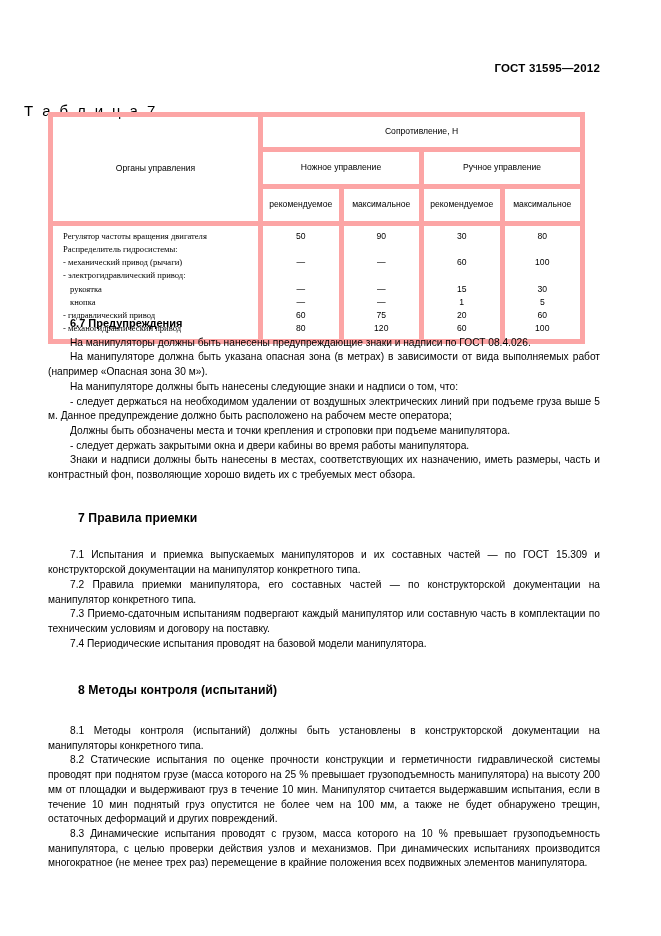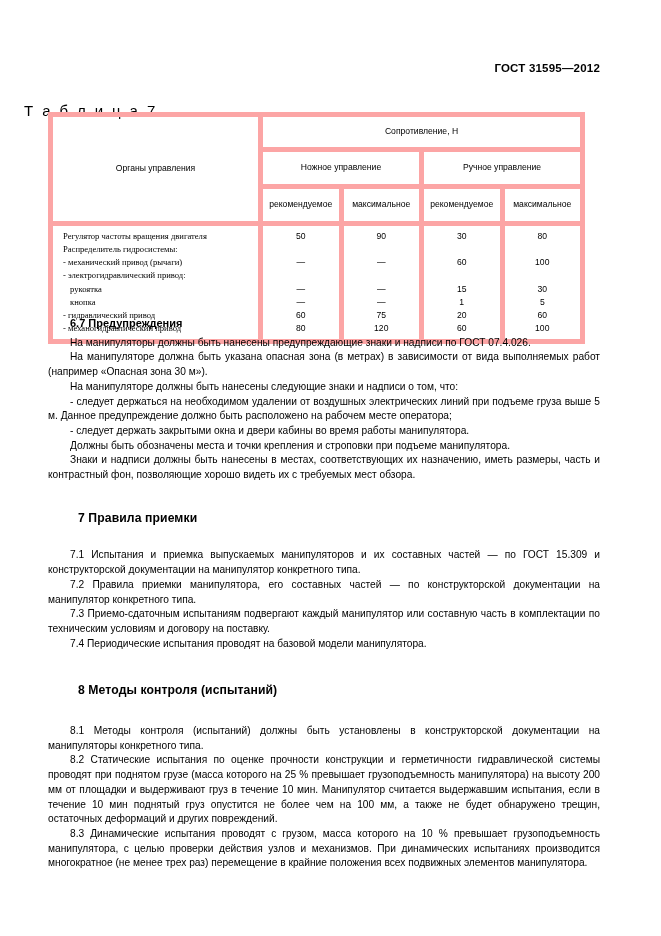--- a/index.html
+++ b/index.html
@@ -233,26 +233,26 @@
         </tr>
       </tbody>
     </table>
   </div>
 
   <div class="content">
 
     <h3 class="sec-head">6.7  Предупреждения</h3>
     <div class="gap-after-h3"></div>
 
-    <p>На манипуляторы должны быть нанесены предупреждающие знаки и надписи по ГОСТ 07.4.026.</p>
+    <p>На манипуляторы должны быть нанесены предупреждающие знаки и надписи по ГОСТ 08.4.026.</p>
     <p>На манипуляторе должна быть указана опасная зона (в метрах) в зависимости от вида выполняемых работ (например «Опасная зона 30 м»).</p>
     <p>На манипуляторе должны быть нанесены следующие знаки и надписи о том, что:</p>
     <p>- следует держаться на необходимом удалении от воздушных электрических линий при подъеме груза выше 5 м. Данное предупреждение должно быть расположено на рабочем месте оператора;</p>
+    <p>Должны быть обозначены места и точки крепления и строповки при подъеме манипулятора.</p>
     <p>- следует держать закрытыми окна и двери кабины во время работы манипулятора.</p>
-    <p>Должны быть обозначены места и точки крепления и строповки при подъеме манипулятора.</p>
     <p>Знаки и надписи должны быть нанесены в местах, соответствующих их назначению, иметь размеры, часть и контрастный фон, позволяющие хорошо видеть их с требуемых мест обзора.</p>
 
     <div class="gap-before-h2"></div>
     <h2 class="chap-head">7  Правила приемки</h2>
     <div class="gap-after-h2"></div>
 
     <p>7.1  Испытания и приемка выпускаемых манипуляторов и их составных частей — по ГОСТ 15.309 и конструкторской документации на манипулятор конкретного типа.</p>
     <p>7.2  Правила приемки манипулятора, его составных частей — по конструкторской документации на манипулятор конкретного типа.</p>
     <p>7.3  Приемо-сдаточным испытаниям подвергают каждый манипулятор или составную часть в комплектации по техническим условиям и договору на поставку.</p>
     <p>7.4  Периодические испытания проводят на базовой модели манипулятора.</p>

